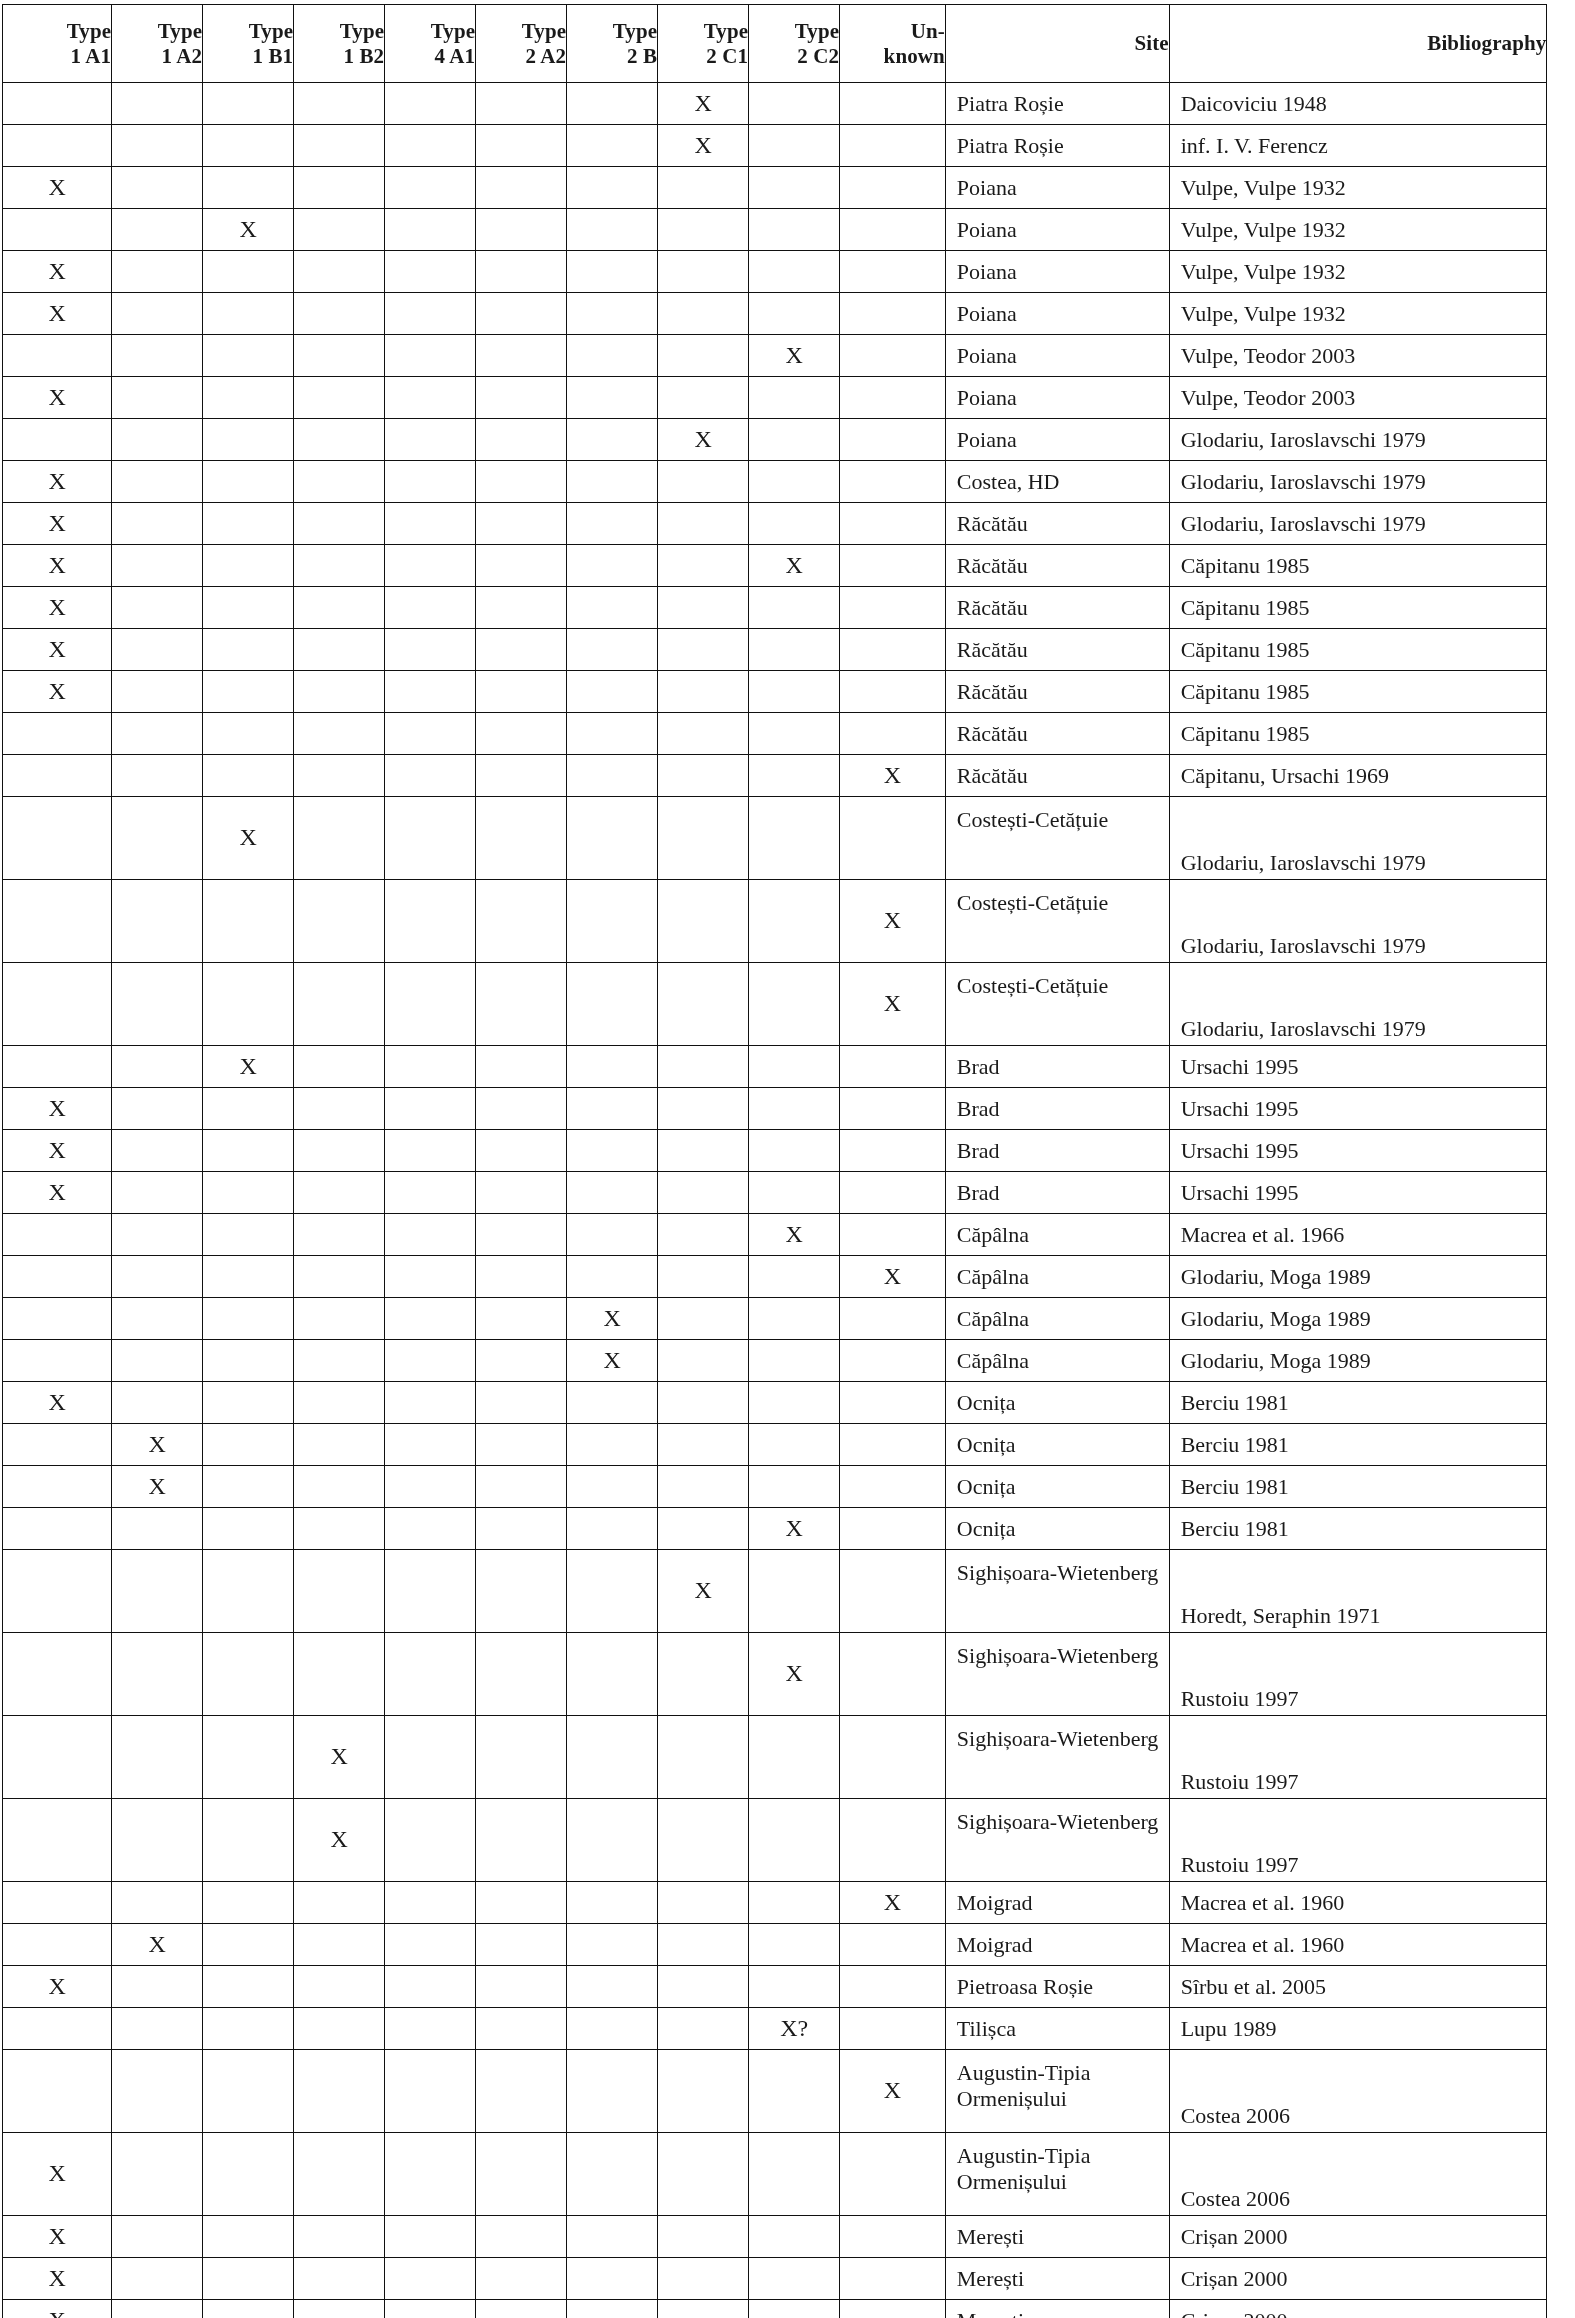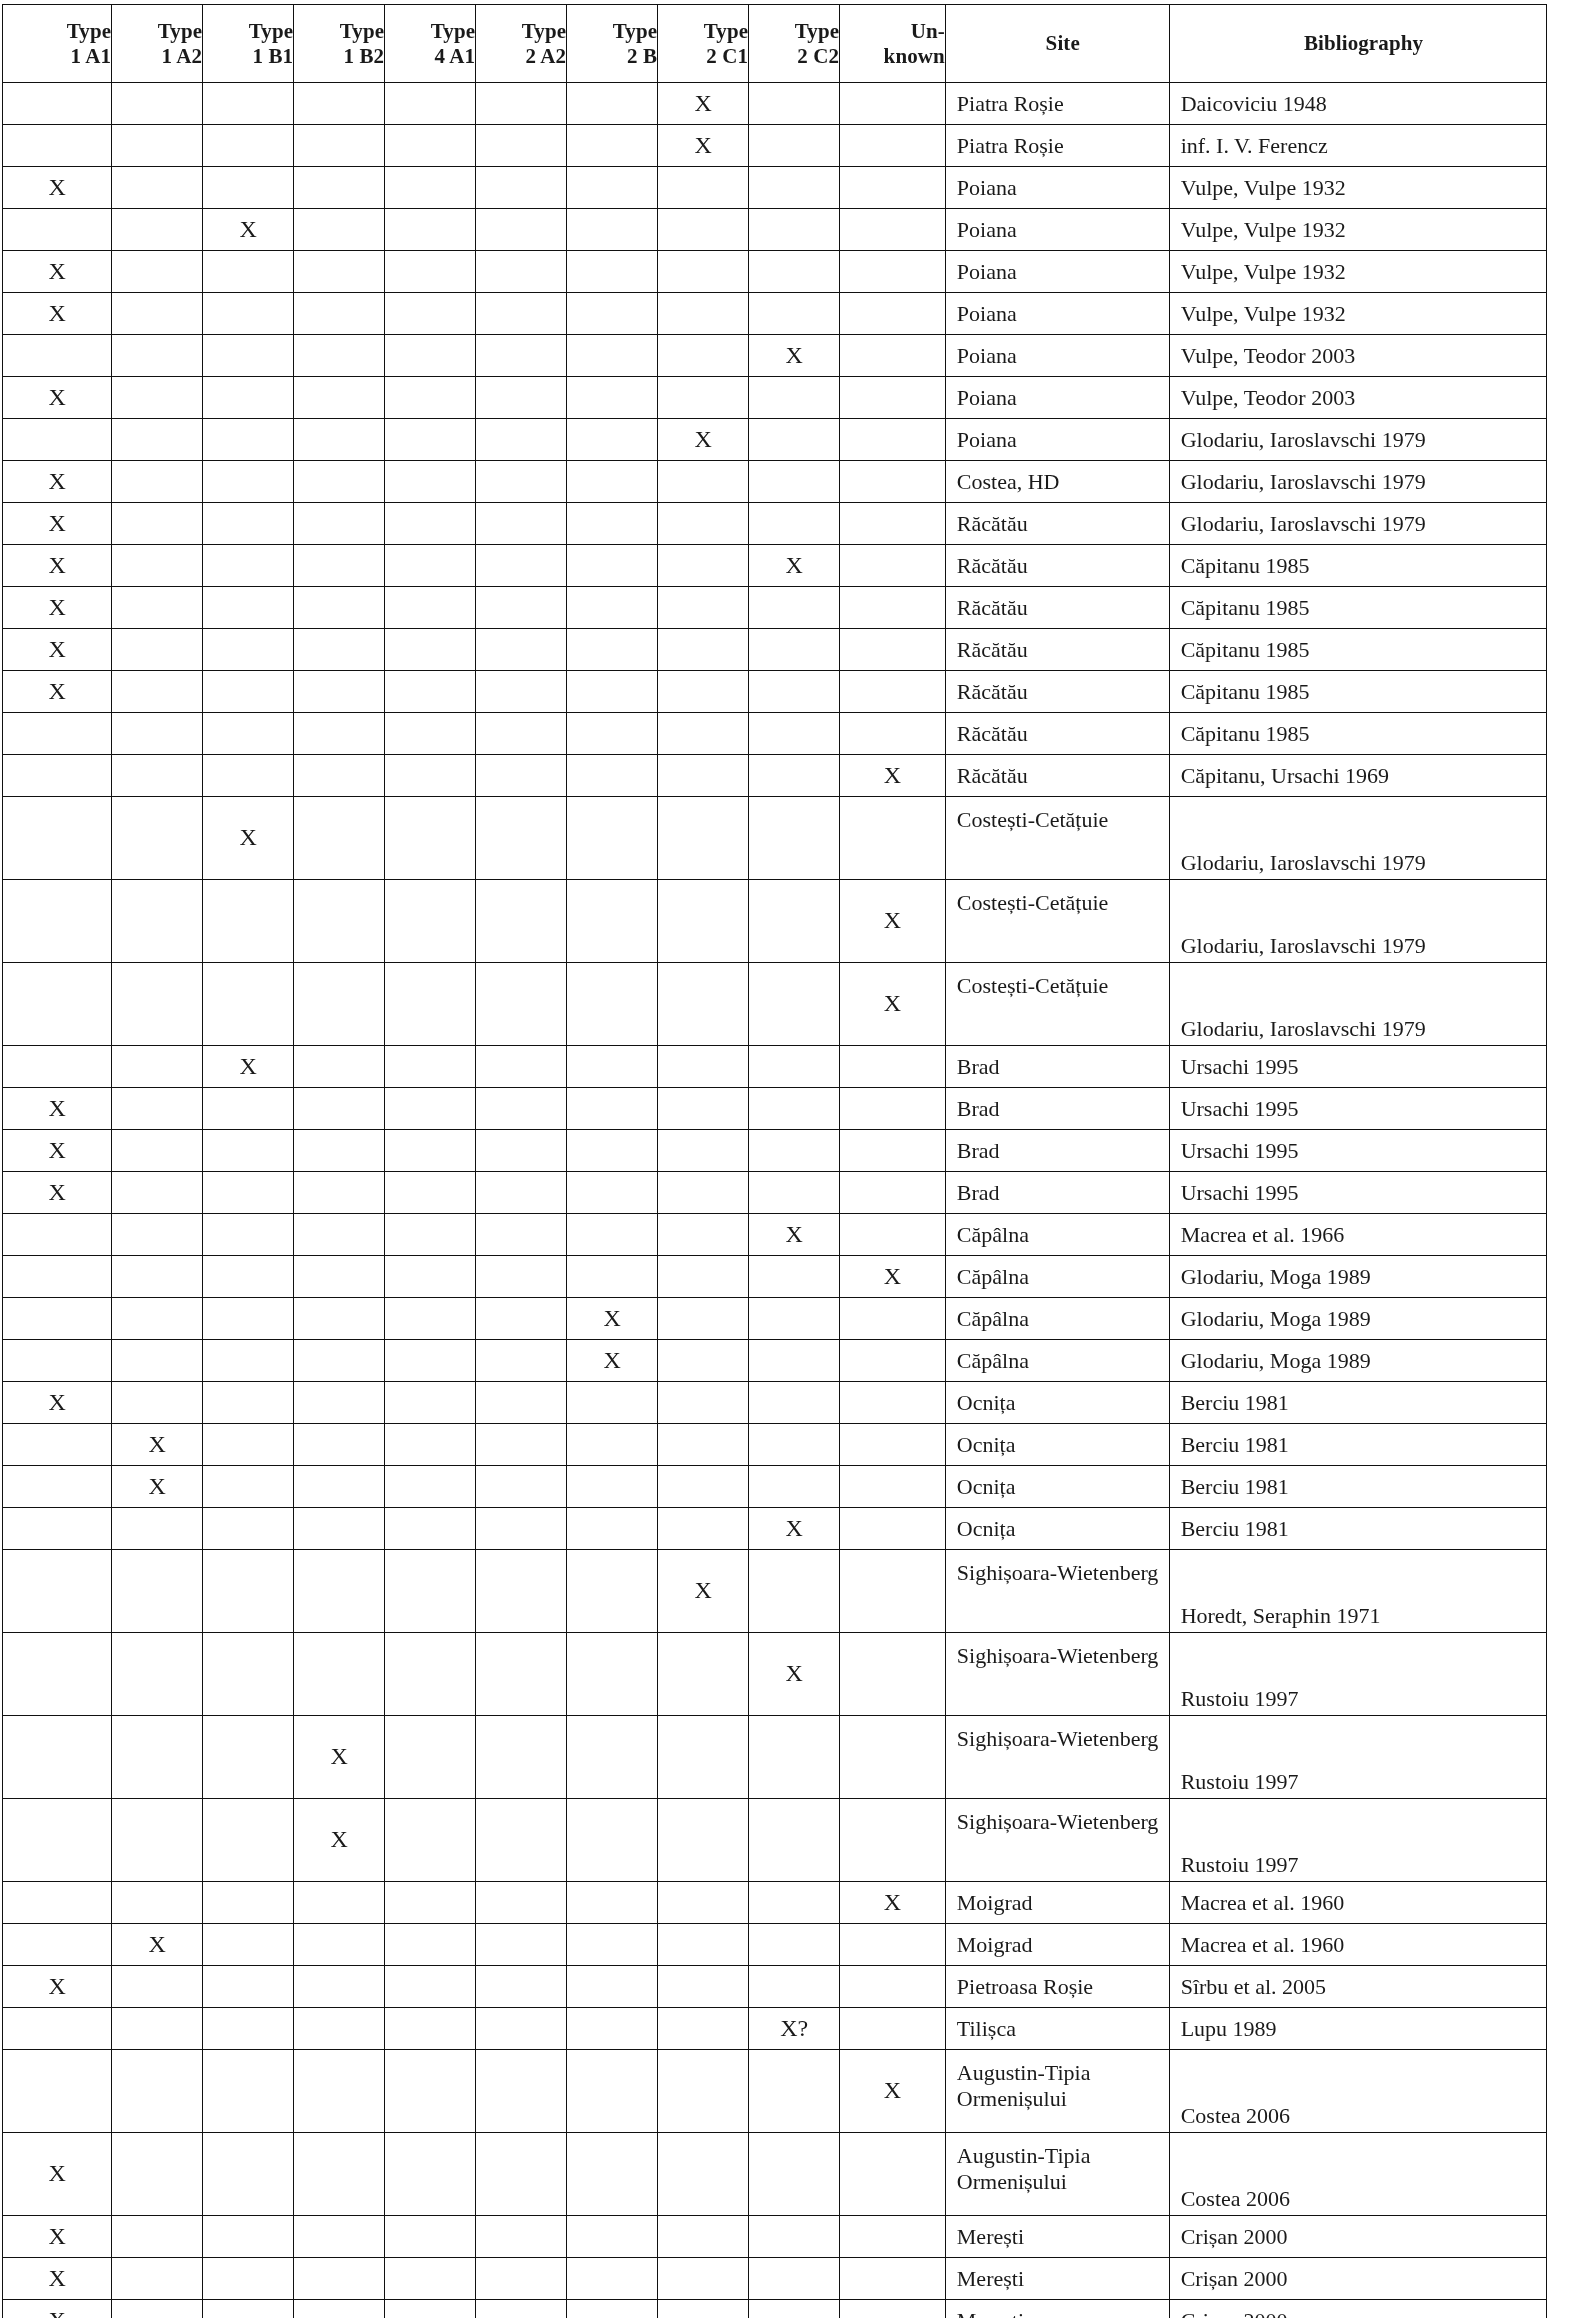--- a/index.html
+++ b/index.html
@@ -41,21 +41,21 @@
     letter-spacing: 0.1px;
     height: 77px;
     padding: 1.6px 3.2px;
     text-align: center;
     vertical-align: middle;
   }
   thead th.type-head {
     text-align: right;
   }
   thead th.text-head {
-    text-align: center;
+    text-align: right;
     padding-left: 11px;
     vertical-align: middle;
   }
   thead th .hline {
     display: block;
     white-space: nowrap;
   }
   
   tbody td.mark {
     text-align: center;

